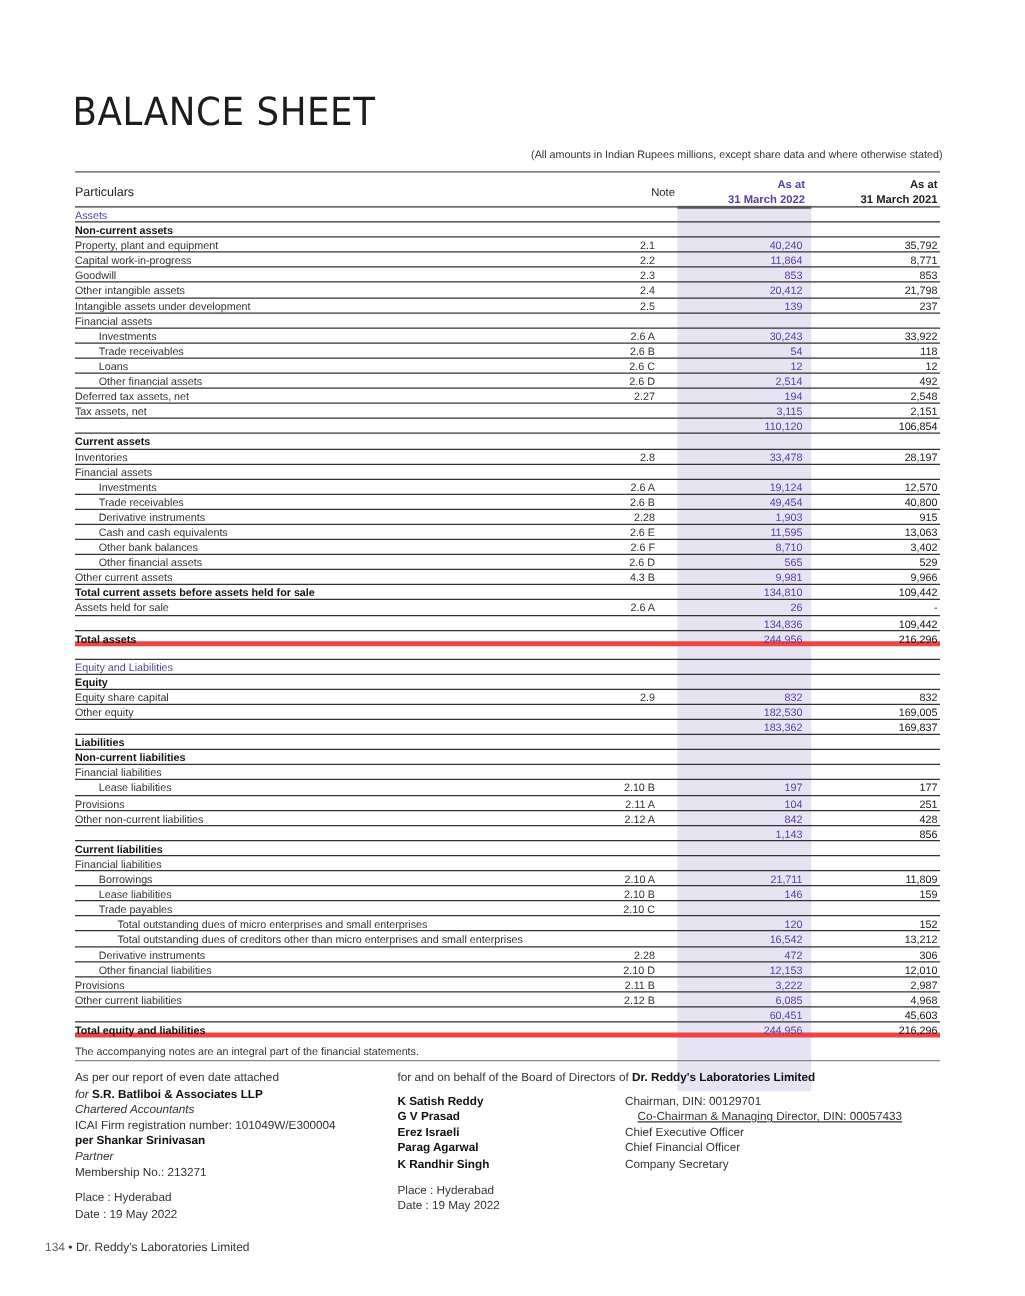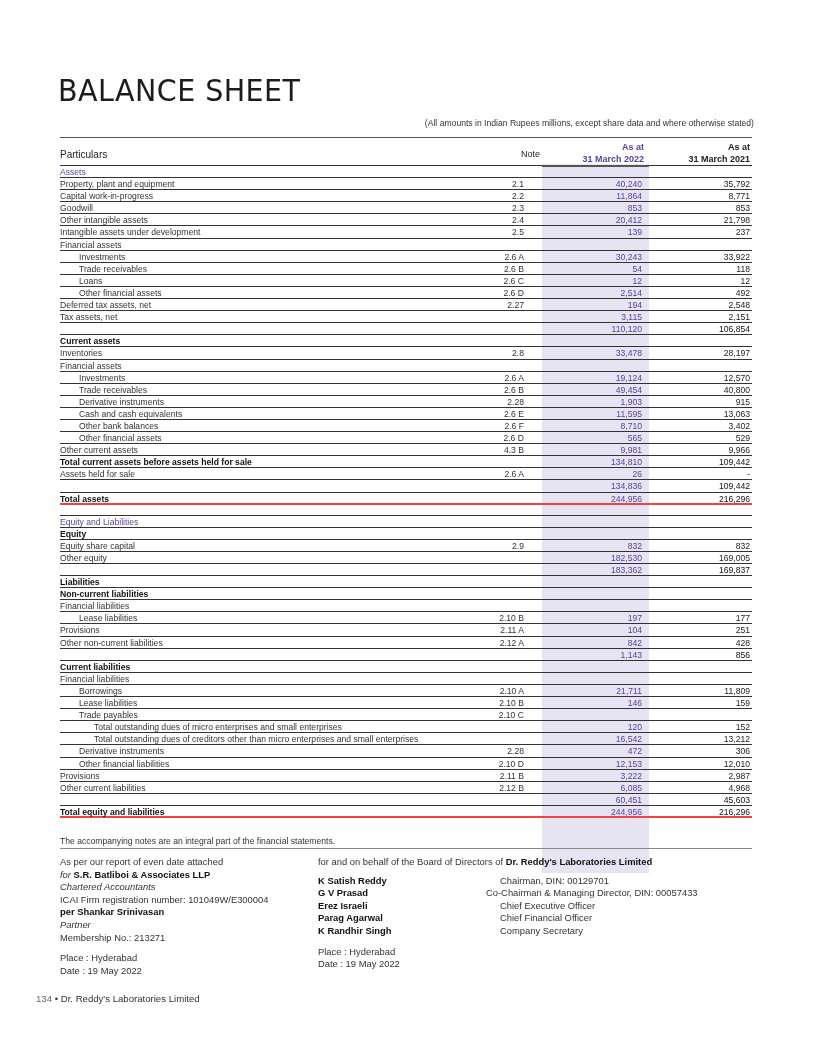--- a/index.html
+++ b/index.html
@@ -22,21 +22,21 @@
   .row.i1 .lbl { left:19px; }
   .row.i2 .lbl { left:34px; }
   .row.bold .lbl { font-weight:700; color:#111; }
   .row.section .lbl { font-weight:400; color:#5a3fa0;text-align:right; }
   .row .note { position:absolute; right:228px; top:0; color:#333; }
   .row .cur { position:absolute; right:110px; top:0; color:#5a3fa0; }
   .row .prev { position:absolute; right:2px; top:0; color:#222; }
   .row.total .cur, .row.total .prev { font-weight:400; }
   .row.total .prev { color:#111; }
   .row.bold .prev { color:#111; }
-  .row.dbl { border-bottom:2px solid #ef4444; }
+  .row.dbl { border-bottom:4px solid #ef4444; }
   .footnote { position:absolute; left:60px; top:836px; font-size:8.6px; color:#333; width:692px; border-bottom:1px solid #888; height:12px; }
   .sig { position:absolute; font-size:9.4px; line-height:12.6px; color:#333; }
   .sig .b { font-weight:700; color:#111; }
   .sig .i { font-style:italic; }
   .footer { position:absolute; left:36px; top:993px; font-size:9.6px; color:#333; }
   .footer .pg { color:#666; }
 </style>
 </head>
 <body>
 
@@ -58,20 +58,26 @@
     </div>
     <div class="bar"></div>
   </div>
   <div id="rows">
       <div class="row section">
         <span class="lbl">Assets</span>
         <span class="note"></span>
         <span class="cur"></span>
         <span class="prev"></span>
       </div>
+      <div class="row bold">
+        <span class="lbl">Non-current assets</span>
+        <span class="note"></span>
+        <span class="cur"></span>
+        <span class="prev"></span>
+      </div>
       <div class="row ">
         <span class="lbl">Property, plant and equipment</span>
         <span class="note">2.1</span>
         <span class="cur">40,240</span>
         <span class="prev">35,792</span>
       </div>
       <div class="row ">
         <span class="lbl">Capital work-in-progress</span>
         <span class="note">2.2</span>
         <span class="cur">11,864</span>
@@ -399,21 +405,21 @@
   <div style="height:8px"></div>
   <div>Place : Hyderabad</div>
   <div>Date : 19 May 2022</div>
 </div>
 
 <div class="sig" style="left:318px; top:856px; width:440px;">
   <div><span>for and on behalf of the Board of Directors of</span> <span class="b">Dr. Reddy's Laboratories Limited</span></div>
   <div style="height:6px"></div>
   <div id="signatories">
       <div style="position: relative; height: 12.6px;"><span class="b">K Satish Reddy</span><span style="position: absolute; left: 182px;">Chairman, DIN: 00129701</span></div>
-      <div style="position: relative; height: 12.6px;"><span class="b">G V Prasad</span><span style="position: absolute; left: 168px;">Co-Chairman &amp; Managing Director, DIN: 00057433</span></div>
+      <div style="position: relative; height: 12.6px;"><span class="b">G V Prasad</span><span style="position: absolute; left: 192px; text-decoration: underline;">Co-Chairman &amp; Managing Director, DIN: 00057433</span></div>
       <div style="position: relative; height: 12.6px;"><span class="b">Erez Israeli</span><span style="position: absolute; left: 182px;">Chief Executive Officer</span></div>
       <div style="position: relative; height: 12.6px;"><span class="b">Parag Agarwal</span><span style="position: absolute; left: 182px;">Chief Financial Officer</span></div>
       <div style="position: relative; height: 12.6px;"><span class="b">K Randhir Singh</span><span style="position: absolute; left: 182px;">Company Secretary</span></div>
     </div>
   <div style="height:8px"></div>
   <div>Place : Hyderabad</div>
   <div>Date : 19 May 2022</div>
 </div>
 
 <div class="footer">

